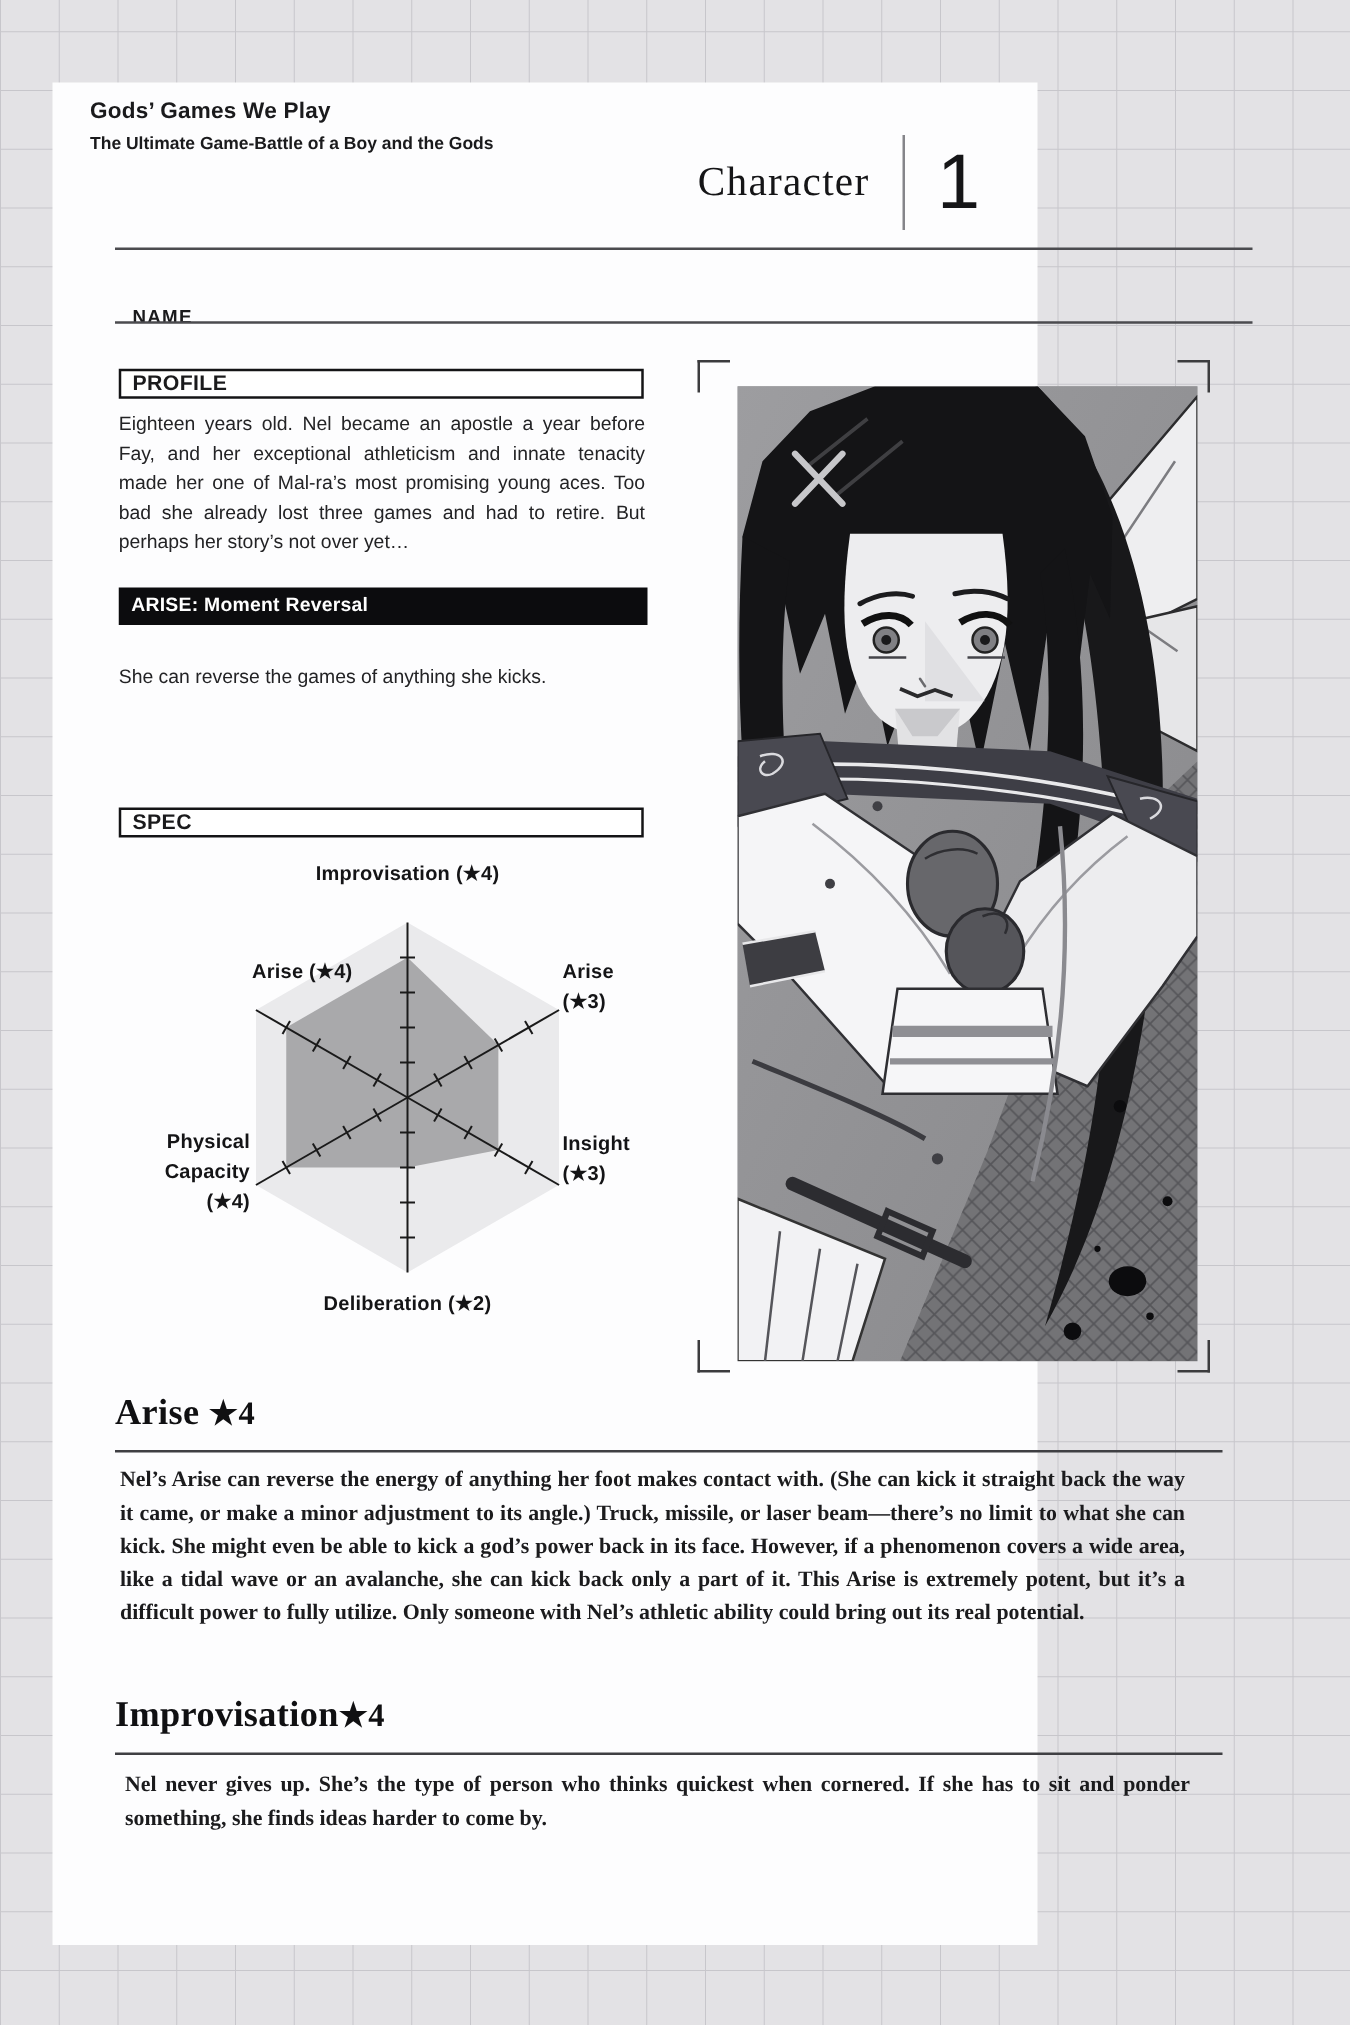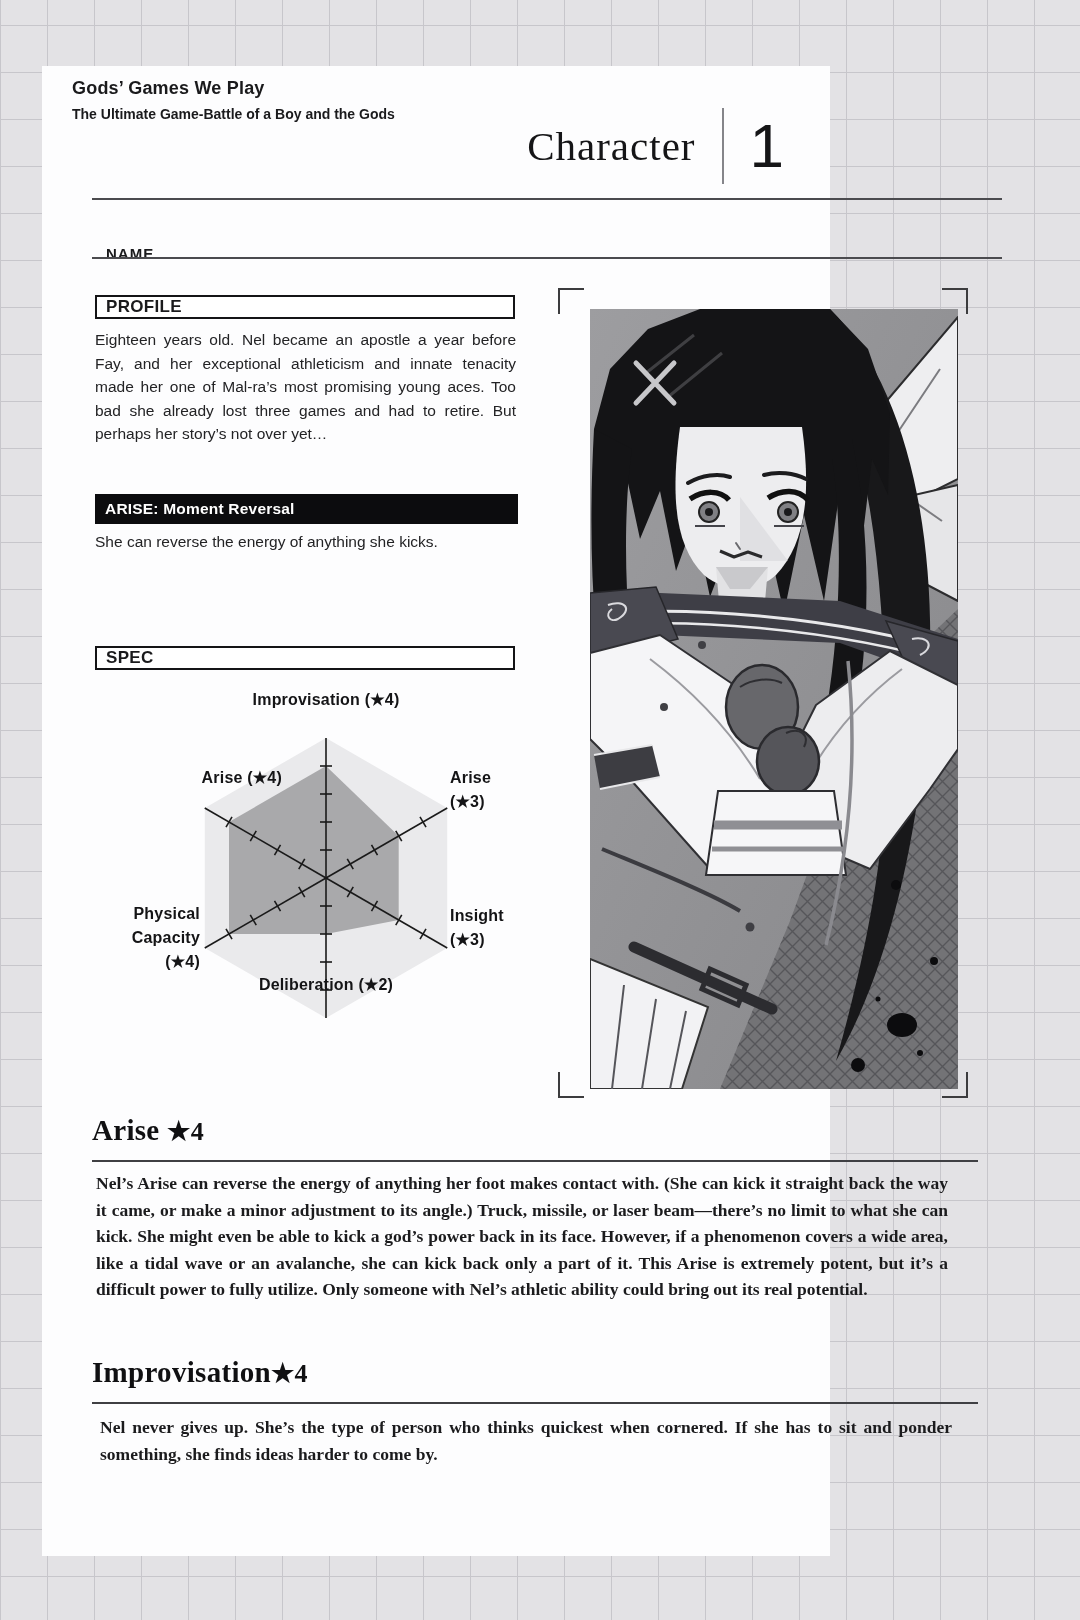--- a/index.html
+++ b/index.html
@@ -9,42 +9,42 @@
     background-image:linear-gradient(#c7c6cb 1px,transparent 1px),
                      linear-gradient(90deg,#c7c6cb 1px,transparent 1px);
     background-size:47px 47px;background-position:0 25px;
     font-family:"Liberation Sans",sans-serif;color:#1a1a1c;
   }
   .page{position:absolute;left:42px;top:66px;width:788px;height:1490px;background:#fdfdfe;}
   .abs{position:absolute;}
   .book-title{left:30px;top:12px;font-size:18px;font-weight:bold;letter-spacing:.2px;}
   .book-subtitle{left:30px;top:40px;font-size:14px;font-weight:bold;}
   .char-block{right:46px;top:38px;height:84px;display:flex;align-items:center;gap:26px;}
-  .char-word{font-family:"Liberation Serif",serif;font-size:41px;letter-spacing:1px;color:#151517;}
+  .char-word{font-family:"Liberation Serif",serif;font-size:33px;letter-spacing:1px;color:#151517;}
   .char-bar{width:2px;height:76px;background:#85858a;}
   .char-num{font-size:62px;line-height:1;color:#151517;}
   .rule{left:50px;width:910px;height:2px;background:#4b4b4f;}
   .rule-top{top:132px;}
   .rule-name{top:191px;}
   .name-label{left:64px;top:153px;font-size:15px;font-weight:bold;letter-spacing:1px;margin-top:26px;}
   .name-value{left:126px;top:136px;font-family:"Liberation Serif",serif;font-size:34px;font-weight:bold;letter-spacing:1.5px;}
   .frame-box{left:53px;width:420px;height:24px;border:2px solid #141416;background:#fff;
     box-sizing:border-box;font-size:17px;font-weight:bold;line-height:20px;padding-left:9px;letter-spacing:.3px;}
   .profile-box{top:229px;}
   .spec-box{top:580px;}
   .profile-text{left:53px;top:262px;width:421px;font-size:15.5px;line-height:23.5px;color:#232325;text-align:justify;}
-  .arise-banner{left:53px;top:428px;width:423px;height:30px;background:#0c0c0e;color:#ffffff;
+  .arise-banner{left:53px;top:404px;width:423px;height:30px;background:#0c0c0e;color:#ffffff;
     font-size:15.5px;font-weight:bold;line-height:30px;padding-left:10px;box-sizing:border-box;letter-spacing:.2px;}
   .arise-desc{left:53px;top:467px;width:440px;font-size:15.5px;color:#232325;}
   .radar-wrap{left:134px;top:662px;width:300px;height:300px;}
   .rlabel{font-size:16px;font-weight:bold;line-height:24px;color:#141416;letter-spacing:.2px;}
   .rl-improv{left:134px;top:622px;width:300px;text-align:center;}
   .rl-memory{left:408px;top:700px;width:140px;}
   .rl-insight{left:408px;top:838px;width:140px;}
-  .rl-delib{left:134px;top:907px;width:300px;text-align:center;}
+  .rl-delib{left:134px;top:966px;width:300px;text-align:center;}
   .rl-phys{left:48px;top:836px;width:110px;text-align:right;}
   .rl-arise{left:0px;top:700px;width:240px;text-align:right;}
   .blk{display:block;}
   .illus{left:516px;top:222px;width:410px;height:810px;}
   .bracket{position:absolute;width:24px;height:24px;border:0 solid #3c3c3e;}
   .b-tl{left:0;top:0;border-left-width:2px;border-top-width:2px;}
   .b-tr{right:0;top:0;border-right-width:2px;border-top-width:2px;}
   .b-bl{left:0;bottom:0;border-left-width:2px;border-bottom-width:2px;}
   .b-br{right:0;bottom:0;border-right-width:2px;border-bottom-width:2px;}
   .illus-img{position:absolute;left:32px;top:21px;width:368px;height:780px;overflow:hidden;background:#919194;}
@@ -79,21 +79,21 @@
   <div class="abs name-label">NAME</div>
 
   <div class="abs rule rule-name"></div>
 
   <div class="abs frame-box profile-box">
     <span>PROFILE</span>
   </div>
   <p class="abs profile-text" style="margin:0">Eighteen years old. Nel became an apostle a year before Fay, and her exceptional athleticism and innate tenacity made her one of Mal-ra’s most promising young aces. Too bad she already lost three games and had to retire. But perhaps her story’s not over yet…</p>
 
   <div class="abs arise-banner">ARISE: Moment Reversal</div>
-  <div class="abs arise-desc">She can reverse the energy of anything she kicks.</div>
+  <div class="abs arise-desc">She can reverse the games of anything she kicks.</div>
 
   <div class="abs frame-box spec-box">
     <span>SPEC</span>
   </div>
 
   <svg id="radar-svg" class="abs radar-wrap" width="300" height="300" viewBox="0 0 300 300">
       <polygon points="150.0,10.0 271.2,80.0 271.2,220.0 150.0,290.0 28.8,220.0 28.8,80.0" fill="#eaeaec"></polygon>
       <polygon points="150.0,38.0 222.7,108.0 222.7,192.0 150.0,206.0 53.0,206.0 53.0,94.0" fill="#a9a9ab"></polygon>
       <g stroke="#1a1a1a" stroke-width="1.6">
         <line x1="150" y1="150" x2="150" y2="10"></line>

